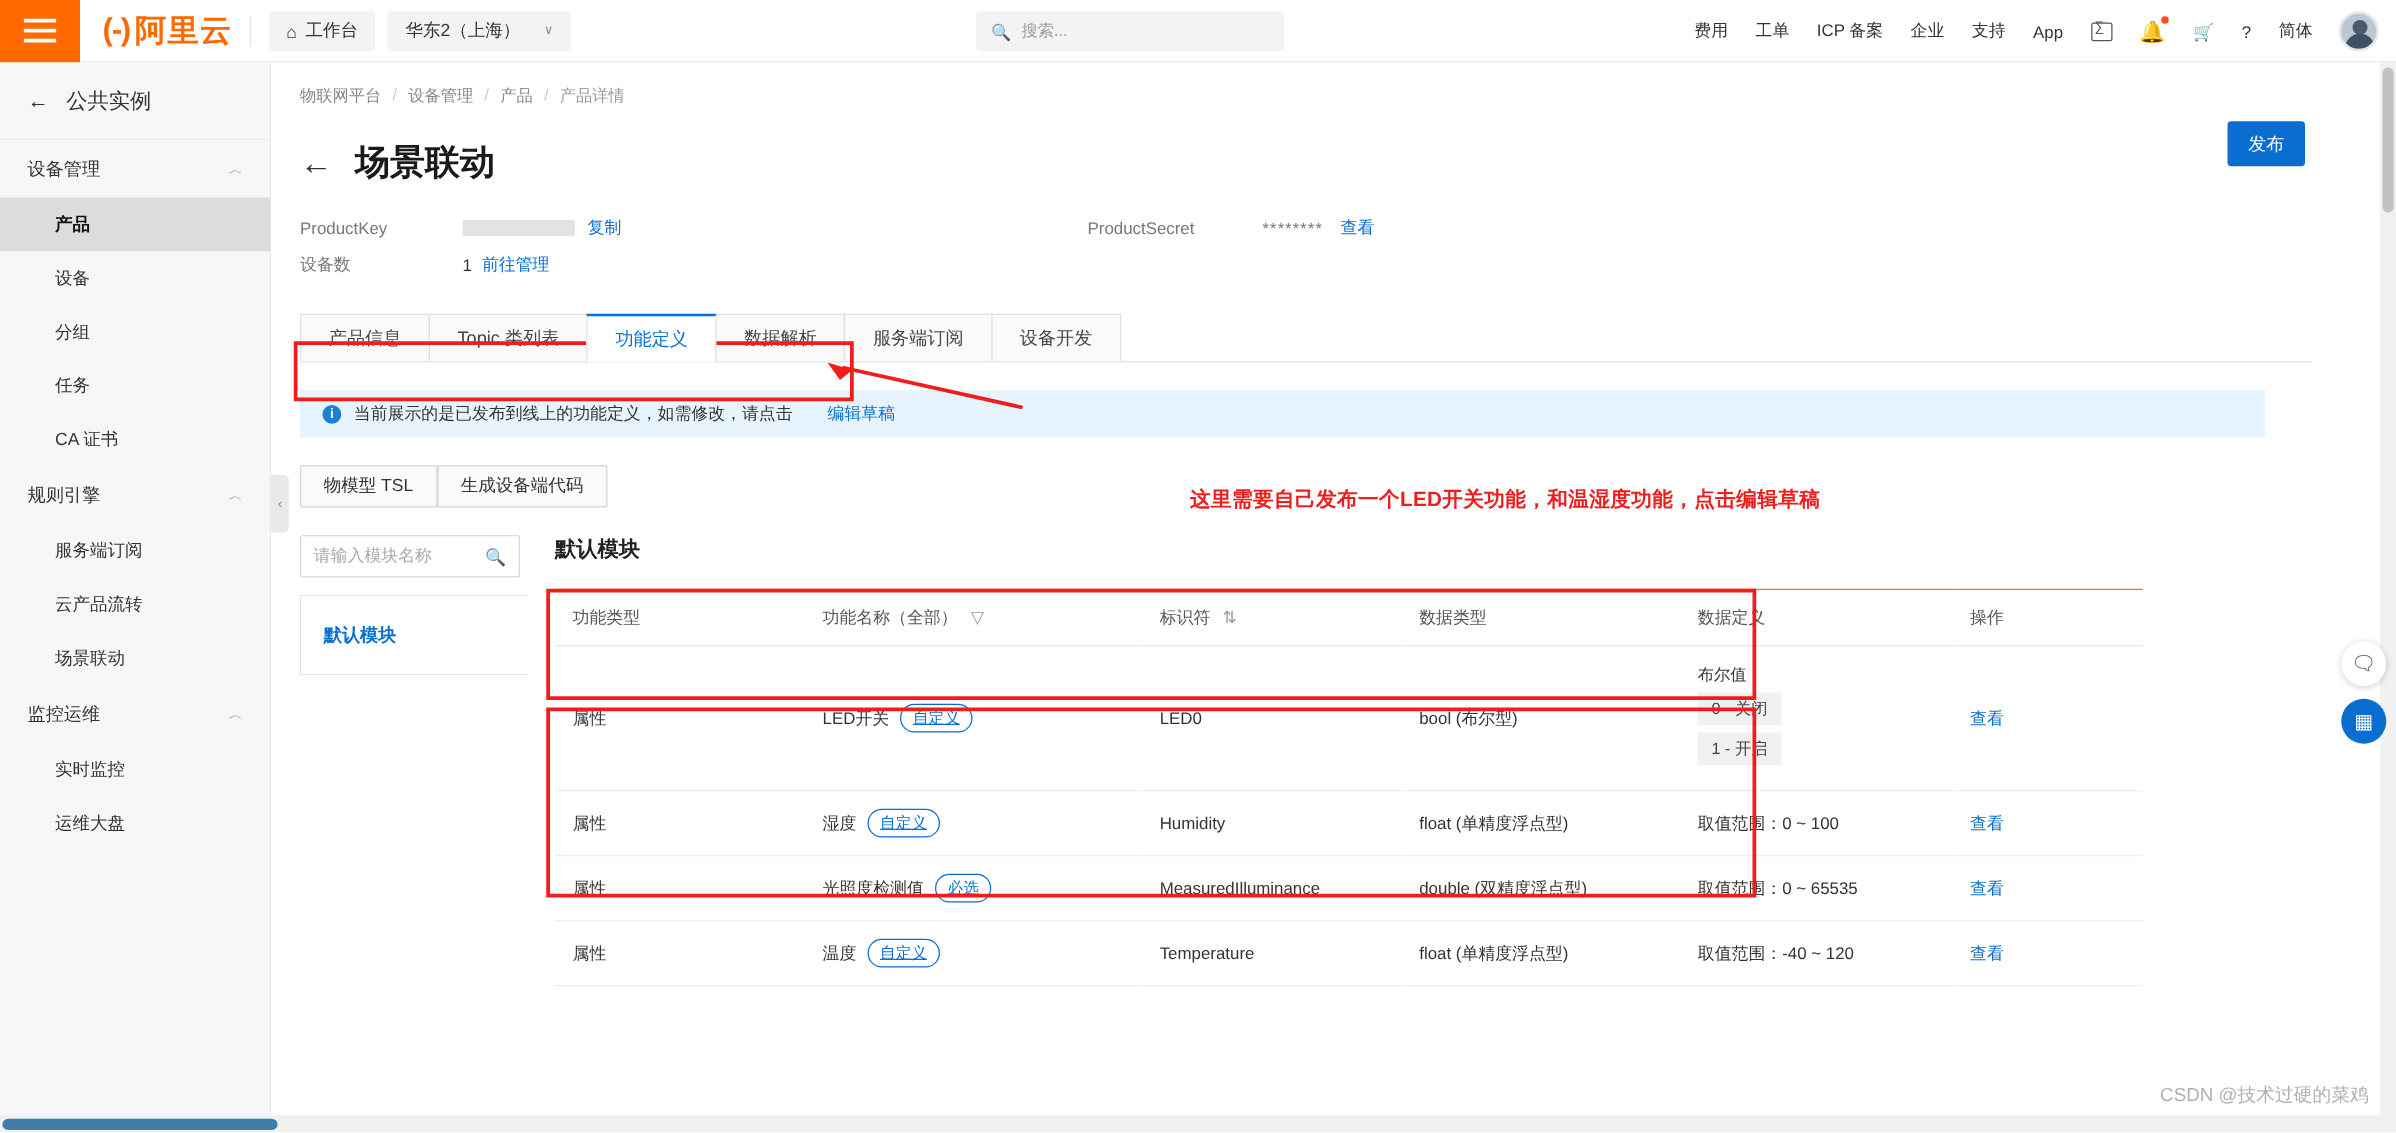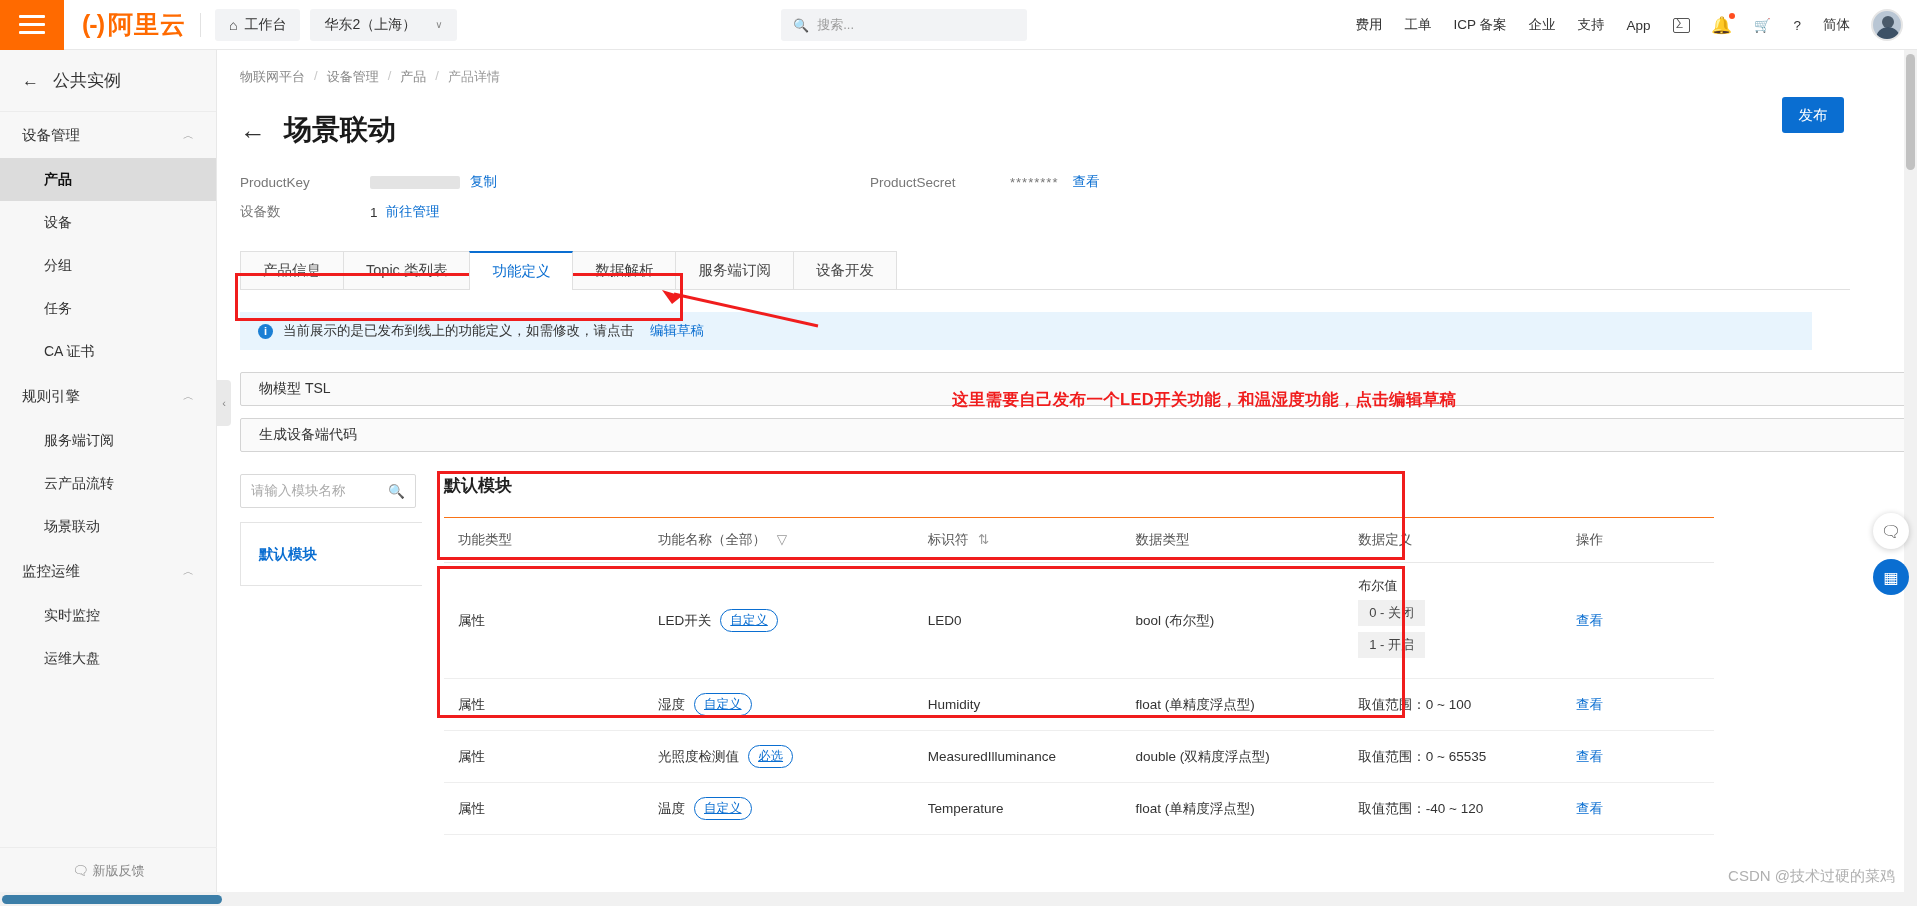--- a/index.html
+++ b/index.html
@@ -137,21 +137,21 @@
   .alert {
     margin:22px 0 0 23px; width:1572px; height:38px; background:#e8f4fd;
     display:flex; align-items:center; padding-left:18px; gap:10px; font-size:13.5px; color:#333;
   }
   .info-icon {
     width:15px; height:15px; border-radius:50%; background:#1b7fd4; color:#fff;
     font-size:11px; font-weight:bold; display:flex; align-items:center; justify-content:center;
   }
 
   
-  .btnrow { display:flex; gap:12px; margin:22px 0 0 23px;flex-direction:column; }
+  .btnrow { display:flex; margin:22px 0 0 23px; }
   .obtn {
     height:34px; padding:0 18px; border:1px solid #d4d4d4; background:#fafafa;
     display:flex; align-items:center; font-size:14px; color:#333; border-radius:2px; cursor:pointer;
   }
 
   
   .content { display:flex; margin:22px 0 0 23px; }
   .left-col { width:182px; }
   .module-search {
     width:176px; height:34px; border:1px solid #d9d9d9; border-radius:2px;
@@ -312,24 +312,20 @@
       <span>监控运维</span>
       <span class="chev">︿</span>
     </div>
     <div class="side-item">
       <span>实时监控</span>
     </div>
     <div class="side-item">
       <span>运维大盘</span>
     </div>
 
-    <div class="side-foot">
-      <span>🗨</span>
-      <span>新版反馈</span>
-    </div>
   </div>
   <div class="collapse-handle">‹</div>
 
   <div class="main">
 
     <div class="crumbs">
       <a>物联网平台</a>
       <span class="sep">/</span>
       <a>设备管理</a>
       <span class="sep">/</span>
@@ -367,21 +363,21 @@
       <div class="tab">Topic 类列表</div>
       <div class="tab active">功能定义</div>
       <div class="tab">数据解析</div>
       <div class="tab">服务端订阅</div>
       <div class="tab">设备开发</div>
     </div>
 
     <div class="alert">
       <span class="info-icon">i</span>
       <span>当前展示的是已发布到线上的功能定义，如需修改，请点击</span>
-      <span class="lnk" style="margin-left:6px;">编辑草稿</span>
+      <span class="lnk" style="margin-left:18px;">编辑草稿</span>
     </div>
 
     <div class="btnrow">
       <div class="obtn">物模型 TSL</div>
       <div class="obtn">生成设备端代码</div>
     </div>
 
     <div class="content">
       <div class="left-col">
         <div class="module-search">

